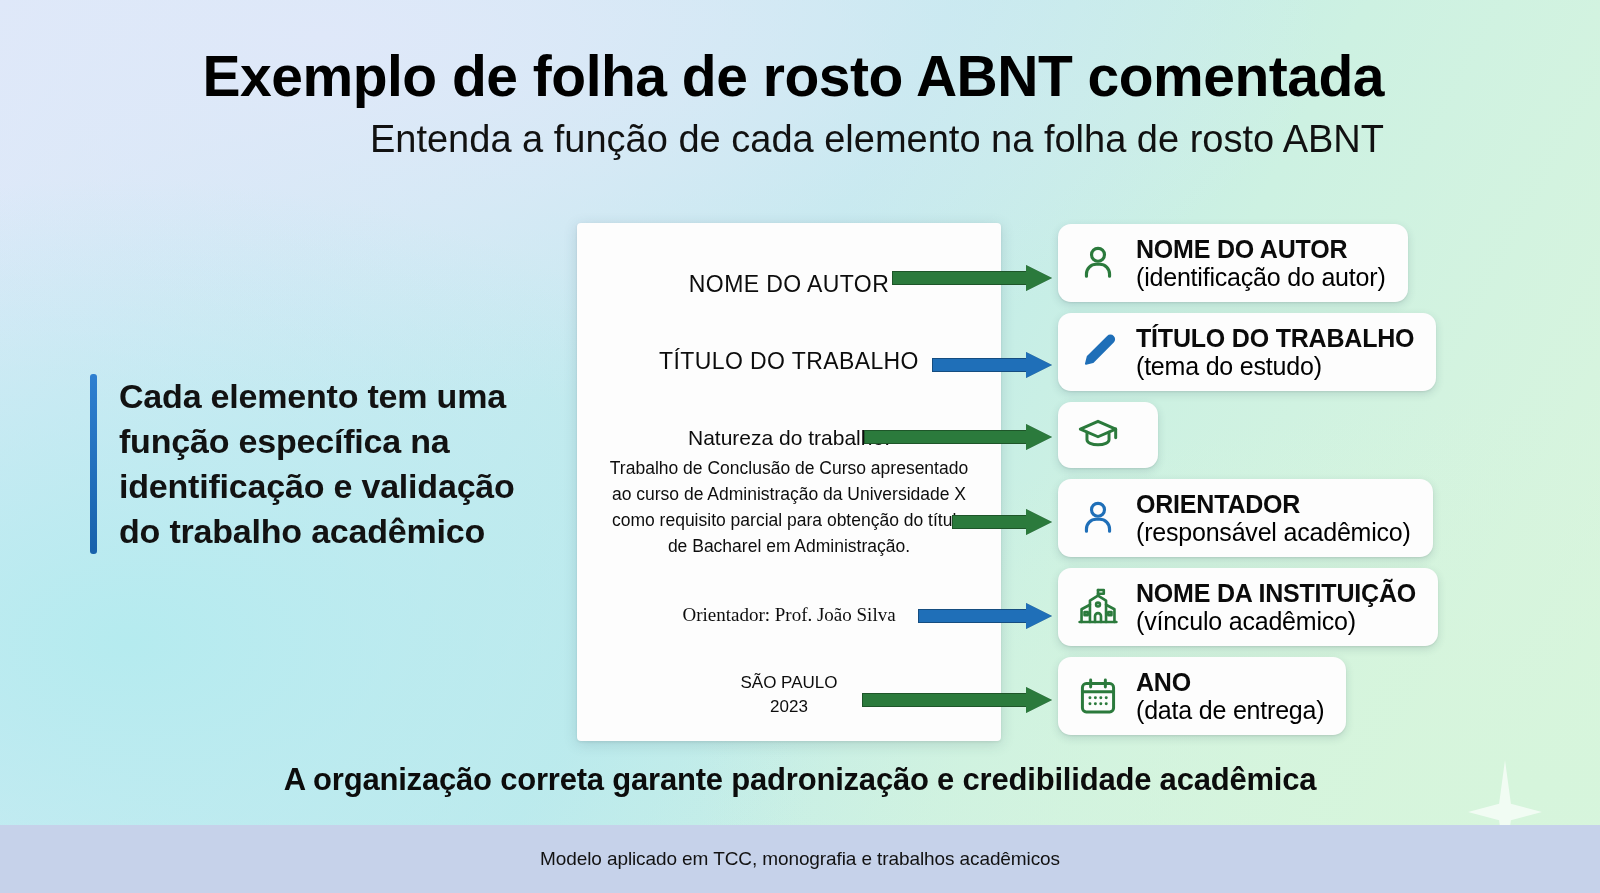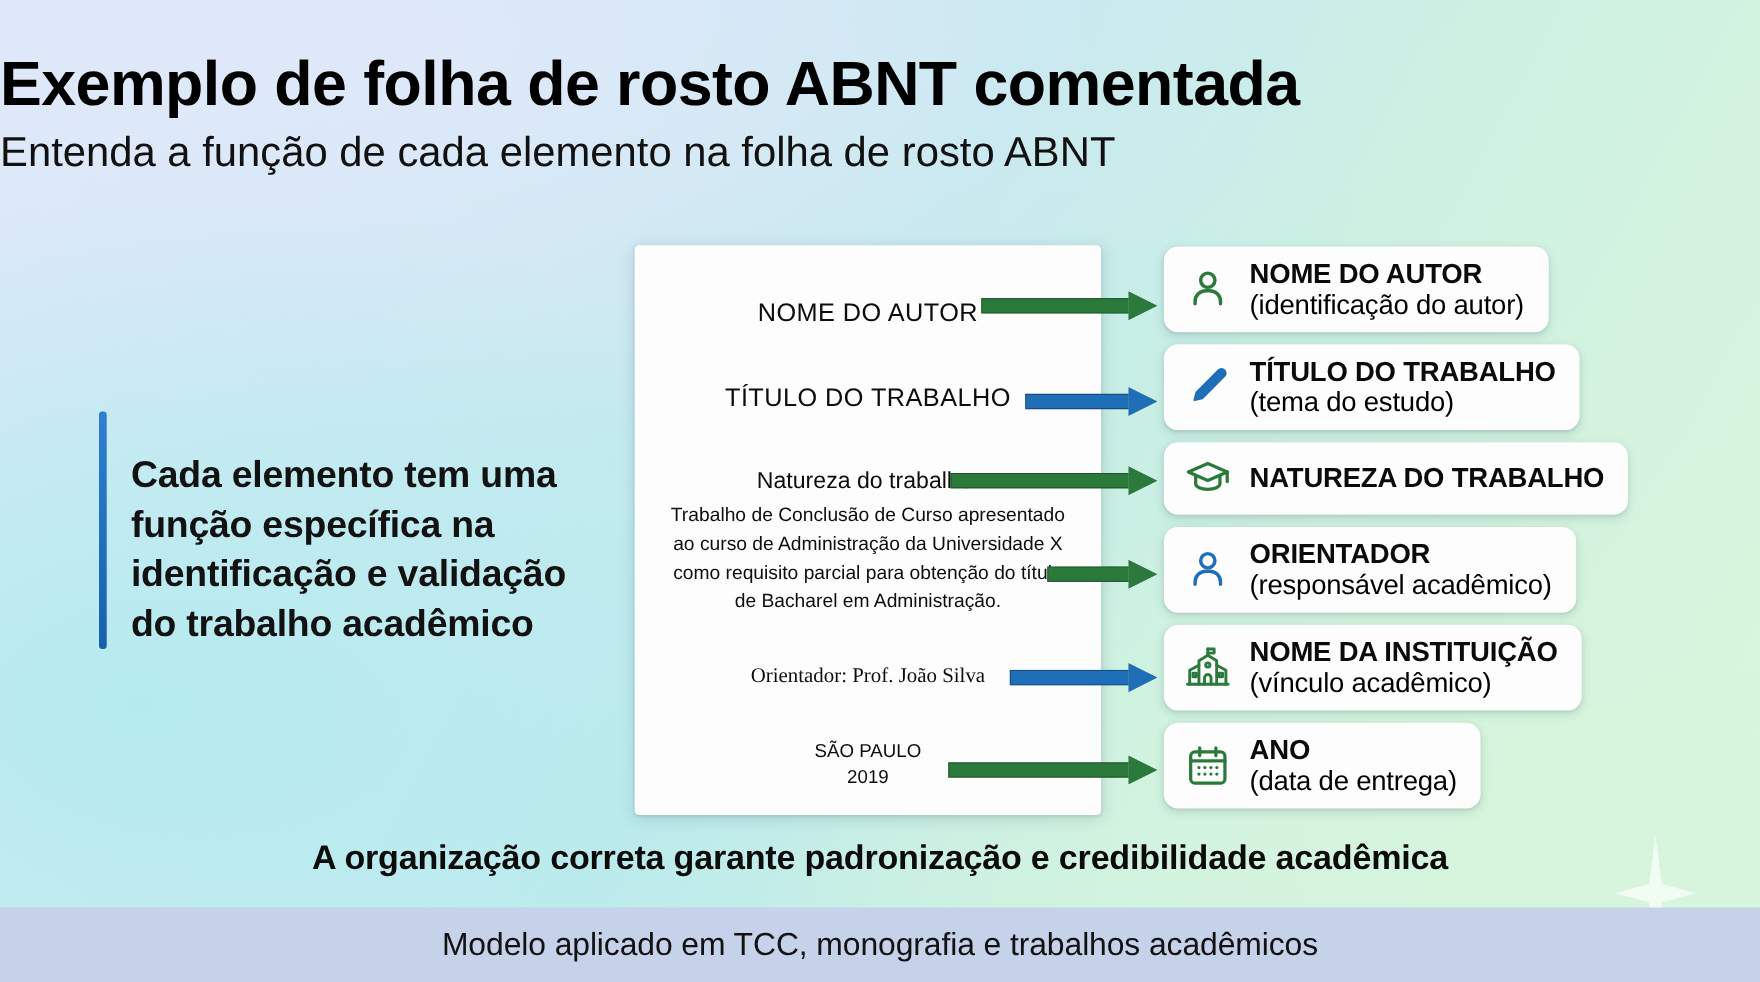--- a/index.html
+++ b/index.html
@@ -16,39 +16,39 @@
 
   
   .sparkle {
     position:absolute; width:74px; height:104px;
     background:#ffffff; opacity:.65;
     clip-path: polygon(50% 0%, 58% 42%, 100% 50%, 58% 58%, 50% 100%, 42% 58%, 0% 50%, 42% 42%);
   }
   .sparkle.s1 { left:1468px; top:760px; }
 
   
-  .header { position:absolute; left:0; top:46px; width:1384px; text-align:left; }
+  .header { position:absolute; left:0; top:46px; width:1384px; text-align:right; }
   .title {
     font-size:57px; font-weight:bold; color:#000; letter-spacing:-.5px;
     line-height:1.08; white-space:nowrap;
   }
   .subtitle {
     margin-top:10px; font-size:38px; font-weight:400; color:#111;
     line-height:1.15; white-space:nowrap;
   }
 
   
   .callout { position:absolute; left:90px; top:374px; width:470px; display:flex; }
   .callout-bar {
     width:7px; background:linear-gradient(180deg,#2f7fd0,#1761ab);
     border-radius:3px; flex:0 0 auto;
   }
   .callout-text {
     margin-left:22px; font-size:34px; font-weight:bold; color:#121212;
-    line-height:1.32; letter-spacing:-.2px;margin-top:36px;
+    line-height:1.32; letter-spacing:-.2px;
   }
 
   
   .page {
     position:absolute; left:577px; top:223px; width:424px; height:518px;
     background:#fdfdfd; border-radius:4px;
     box-shadow:0 3px 14px rgba(40,70,90,.17), 0 1px 3px rgba(0,0,0,.08);
   }
   .page-line { position:absolute; width:100%; text-align:center; color:#0d0d0d; }
   .pl-autor   { top:48px;  font-size:23px; letter-spacing:.4px; }
@@ -90,21 +90,21 @@
 
   
   .tagline {
     position:absolute; left:0; top:762px; width:1600px; text-align:center;
     font-size:31px; font-weight:bold; color:#0c0c0c; letter-spacing:-.2px; white-space:nowrap;
   }
   .footer-bar {
     position:absolute; left:0; bottom:0; width:1600px; height:68px;
     background:#c6d2ea; display:flex; align-items:center; justify-content:center;
   }
-  .footer-text { font-size:29px; color:#121212; letter-spacing:-.1px; white-space:nowrap;text-align:right; }
+  .footer-text { font-size:19px; color:#121212; letter-spacing:-.1px; white-space:nowrap;text-align:right; }
 </style>
 </head>
 <body>
 
 <div class="sparkle s1"></div>
 
 <div class="header">
   <div class="title">Exemplo de folha de rosto ABNT comentada</div>
   <div class="subtitle">Entenda a função de cada elemento na folha de rosto ABNT</div>
 </div>
@@ -115,21 +115,21 @@
 </div>
 
 <div class="page">
   <div class="page-line pl-autor">NOME DO AUTOR</div>
   <div class="page-line pl-titulo">TÍTULO DO TRABALHO</div>
   <div class="page-line pl-nat-h">Natureza do trabalho:</div>
   <div class="page-line pl-nat-b">Trabalho de Conclusão de Curso apresentado ao curso de Administração da Universidade X como requisito parcial para obtenção do título de Bacharel em Administração.</div>
   <div class="page-line pl-orient">Orientador: Prof. João Silva</div>
   <div class="page-line pl-local">
     <div>SÃO PAULO</div>
-    <div>2019</div>
+    <div>2023</div>
   </div>
 </div>
 
 <div class="arrow green" style="left:892px; top:265px; width:160px;">
   <div class="shaft" style="width:134px;"></div>
     <div class="head" style="left:134px;"></div>
 </div>
 <div class="arrow blue" style="left:932px; top:352px; width:120px;">
   <div class="shaft" style="width:94px;"></div>
     <div class="head" style="left:94px;"></div>
@@ -180,21 +180,21 @@
 
   <div class="card">
     <span class="card-ico">
       <svg viewBox="0 0 24 24" fill="none" stroke="#2b7a3c" stroke-width="1.7" stroke-linecap="round" stroke-linejoin="round">
         <path d="M12 4.2 1.9 8.6 12 13l10.1-4.4z"></path>
         <path d="M5.7 10.4v4.3c0 1.6 2.8 2.9 6.3 2.9s6.3-1.3 6.3-2.9v-4.3"></path>
         <path d="M22.1 8.6v5"></path>
       </svg>
     </span>
     <span class="card-txt">
-      <span class="card-title">NATUREZA DO TRABALHO</span><br>
+      <br>
     </span>
   </div>
 
   <div class="card">
     <span class="card-ico">
       <svg viewBox="0 0 24 24" fill="none" stroke="#1f6fb8" stroke-width="1.8" stroke-linecap="round">
         <circle cx="12" cy="7.3" r="3.7"></circle>
         <path d="M5.4 19.5v-1.2a5.6 5.6 0 0 1 5.6-5.6h2a5.6 5.6 0 0 1 5.6 5.6v1.2"></path>
       </svg>
     </span>

